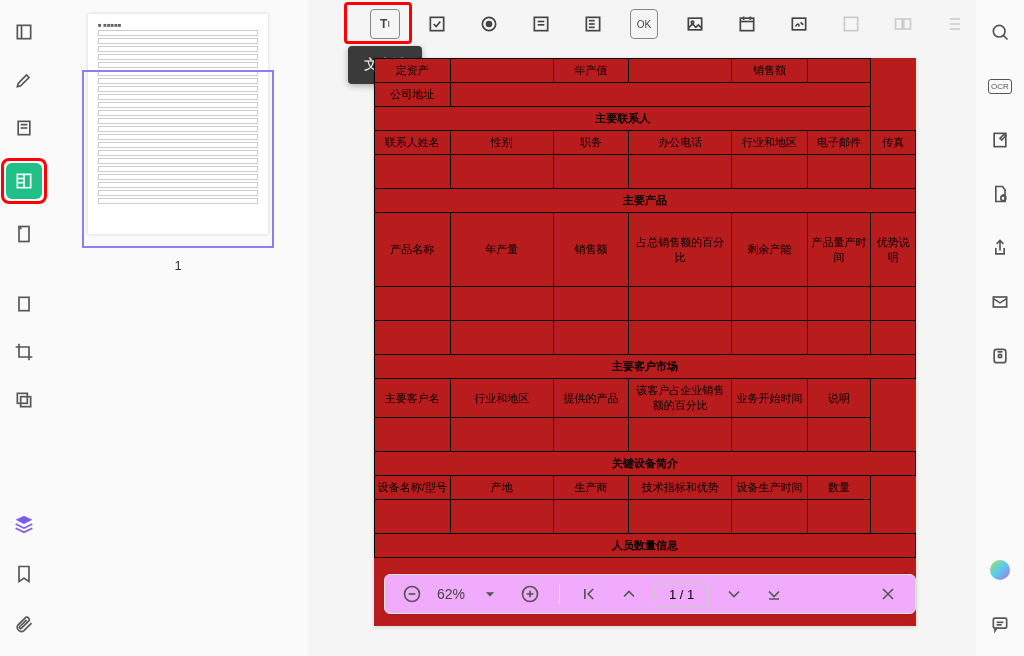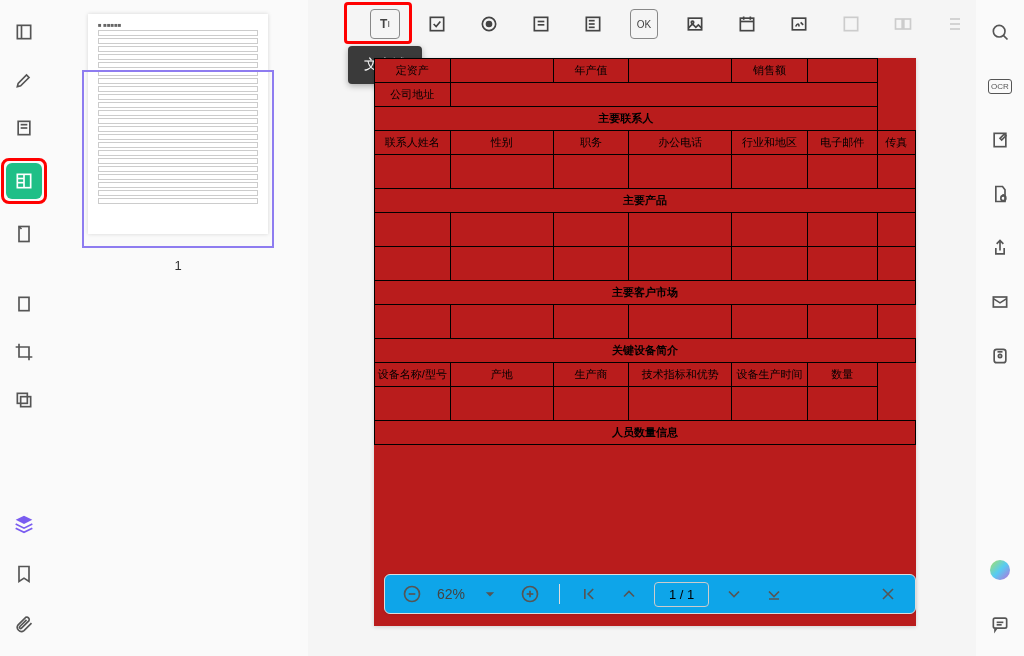--- a/index.html
+++ b/index.html
@@ -32,21 +32,21 @@
   .tb-highlight { position:absolute; left:36px; top:2px; width:68px; height:42px; border:3px solid #f00; border-radius:4px; pointer-events:none; }
   .tooltip { position:absolute; left:40px; top:46px; background:#3a3a3a; color:#fff; font-size:14px; padding:10px 16px; border-radius:4px; box-shadow:0 2px 6px rgba(0,0,0,.3); }
 
   .page { position:absolute; left:66px; right:60px; top:58px; bottom:30px; background:#b91c1c; box-shadow:0 1px 4px rgba(0,0,0,.15); overflow:hidden; }
   .sheet { width:100%; border-collapse:collapse; }
   .sheet td, .sheet th { border:1px solid #000; font-size:11px; text-align:center; padding:4px 2px; height:20px; }
   .sheet .tall td { height:74px; }
   .sheet .tallish td { height:34px; }
   .sheet .section { font-weight:bold;margin-left:24px; }
 
-  .bottom-bar { position:absolute; left:76px; right:60px; bottom:42px; height:40px; background:#0ea5e9; border:1px solid #ddd; border-radius:6px; display:flex; align-items:center; padding:0 12px; gap:10px; box-shadow:0 1px 3px rgba(0,0,0,.1); }
+  .bottom-bar { position:absolute; left:76px; right:60px; bottom:42px; height:40px; background:#f0abfc; border:1px solid #ddd; border-radius:6px; display:flex; align-items:center; padding:0 12px; gap:10px; box-shadow:0 1px 3px rgba(0,0,0,.1); }
   .bottom-bar .bb { width:30px; height:30px; display:flex; align-items:center; justify-content:center; cursor:pointer; color:#555; border-radius:4px; }
   .bottom-bar .zoom { font-size:14px; color:#444; }
   .bottom-bar .sep { width:1px; height:20px; background:#ddd; margin:0 4px; }
   .bottom-bar .pagebox { border:1px solid #ccc; border-radius:4px; padding:4px 14px; font-size:13px;text-align:right; }
   svg { width:20px; height:20px; }
 </style>
 </head>
 <body>
 
 <div class="left-rail">
@@ -265,40 +265,57 @@
             <td></td>
             <td></td>
             <td></td>
             <td></td>
             <td></td>
             <td></td>
           </tr>
       <tr>
             <td colspan="7" class="section">主要产品</td>
           </tr>
+      <tr id="products-headers" class="tall">
+            <td>产品名称</td>
+            <td>年产量</td>
+            <td>销售额</td>
+            <td>占总销售额的百分比</td>
+            <td>剩余产能</td>
+            <td>产品量产时间</td>
+            <td>优势说明</td>
+          </tr>
       <tr class="tallish">
             <td></td>
             <td></td>
             <td></td>
             <td></td>
             <td></td>
             <td></td>
             <td></td>
           </tr>
       <tr class="tallish">
             <td></td>
             <td></td>
             <td></td>
             <td></td>
             <td></td>
             <td></td>
             <td></td>
           </tr>
       <tr>
             <td colspan="7" class="section">主要客户市场</td>
+          </tr>
+      <tr id="market-headers" class="tallish">
+            <td>主要客户名</td>
+            <td>行业和地区</td>
+            <td>提供的产品</td>
+            <td>该客户占企业销售额的百分比</td>
+            <td>业务开始时间</td>
+            <td>说明</td>
           </tr>
       <tr class="tallish">
             <td></td>
             <td></td>
             <td></td>
             <td></td>
             <td></td>
             <td></td>
           </tr>
       <tr>

